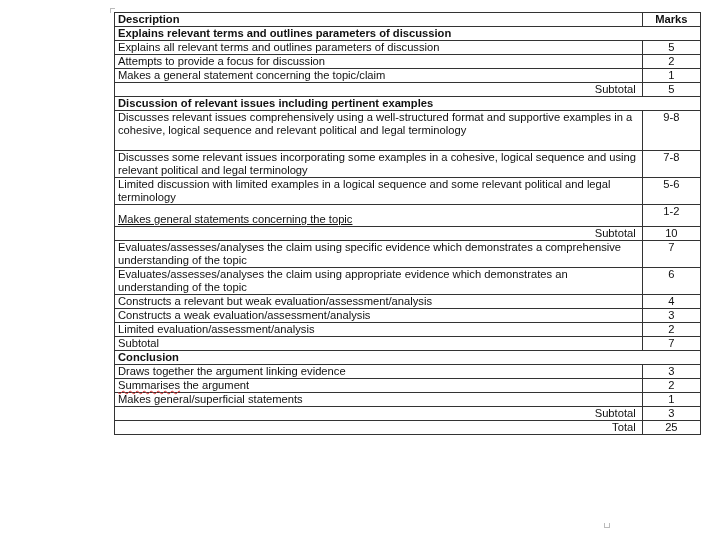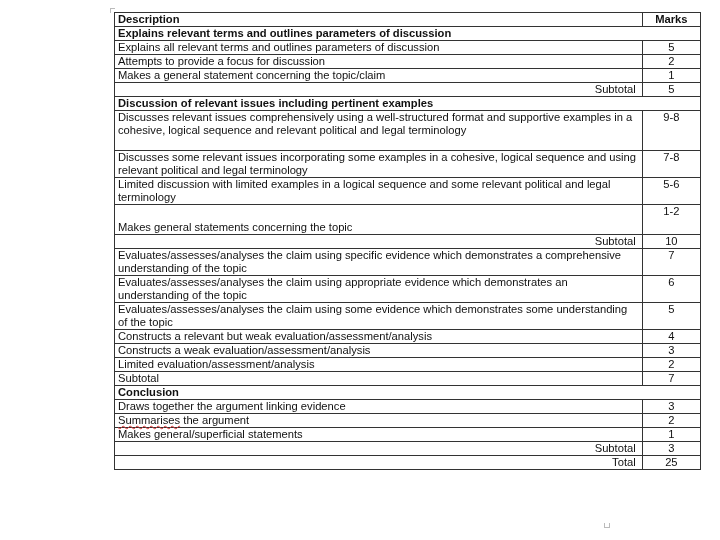--- a/index.html
+++ b/index.html
@@ -62,39 +62,35 @@
       </tr>
   <tr class="r2">
         <td class="desc">Discusses some relevant issues incorporating some examples in a cohesive, logical sequence and using relevant political and legal terminology</td>
         <td class="marks">7-8</td>
       </tr>
   <tr class="r2">
         <td class="desc">Limited discussion with limited examples in a logical sequence and some relevant political and legal terminology</td>
         <td class="marks">5-6</td>
       </tr>
   <tr class="r1">
-        <td class="desc" style="padding-top:16px;">Makes general statements concerning the topic</td>
+        <td class="desc" style="padding-top:8px;text-decoration:underline;">Makes general statements concerning the topic</td>
         <td class="marks">1-2</td>
       </tr>
   <tr class="subtotal r1">
         <td class="desc right">Subtotal</td>
         <td class="marks">10</td>
       </tr>
 
   <tr class="r2">
         <td class="desc">Evaluates/assesses/analyses the claim using specific evidence which demonstrates a comprehensive understanding of the topic</td>
         <td class="marks">7</td>
       </tr>
   <tr class="r2">
         <td class="desc">Evaluates/assesses/analyses the claim using appropriate evidence which demonstrates an understanding of the topic</td>
         <td class="marks">6</td>
-      </tr>
-  <tr class="r2">
-        <td class="desc">Evaluates/assesses/analyses the claim using some evidence which demonstrates some understanding of the topic</td>
-        <td class="marks">5</td>
       </tr>
   <tr class="r1">
         <td class="desc">Constructs a relevant but weak evaluation/assessment/analysis</td>
         <td class="marks">4</td>
       </tr>
   <tr class="r1">
         <td class="desc">Constructs a weak evaluation/assessment/analysis</td>
         <td class="marks">3</td>
       </tr>
   <tr class="r1">

